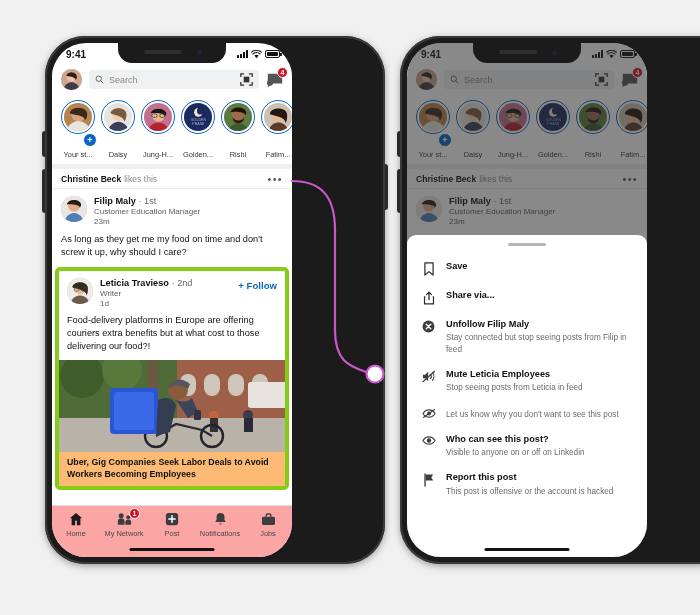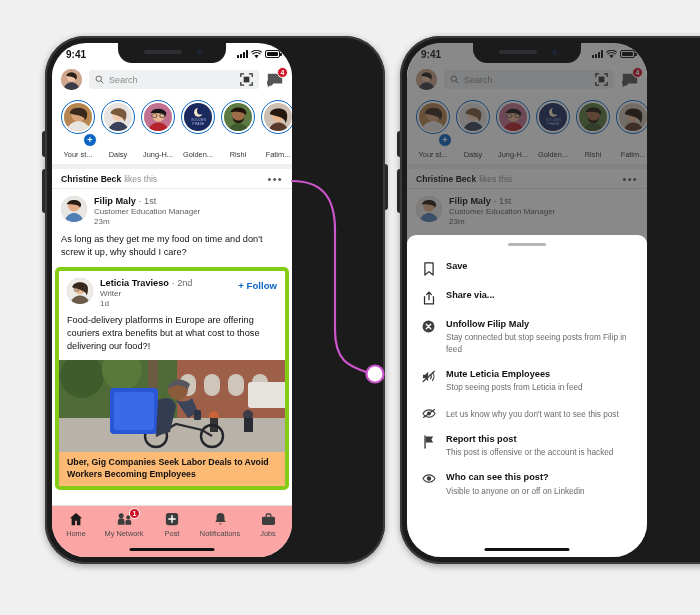--- a/index.html
+++ b/index.html
@@ -595,41 +595,41 @@
                 <path d="M1.6 9.8 13.4 1.2" stroke="#3d3d3d" stroke-width="1.2" stroke-linecap="round"></path>
               </svg>
             </div>
           <div>
             <div class="msub">Let us know why you don't want to see this post</div>
           </div>
         </div>
 
         <div class="mrow">
           <div class="mi">
+            <svg width="14" height="11" viewBox="0 0 15 11">
+                <path d="M1 5.5S3.4 1.6 7.5 1.6 14 5.5 14 5.5 11.6 9.4 7.5 9.4 1 5.5 1 5.5z" fill="none" stroke="#3d3d3d" stroke-width="1.2"></path>
+                <circle cx="7.5" cy="5.5" r="2.4" fill="#3d3d3d"></circle>
+              </svg>
+            </div>
+          <div>
+            <div class="mtitle">Who can see this post?</div>
+            <div class="msub">Visible to anyone on or off on Linkedin</div>
+          </div>
+        </div>
+
+        <div class="mrow">
+          <div class="mi">
             <svg width="12" height="14" viewBox="0 0 13 15">
                 <path d="M2.2 1v13" stroke="#3d3d3d" stroke-width="1.5" stroke-linecap="round"></path>
                 <path d="M3 1.6h8l-2 3.2 2 3.2H3z" fill="#3d3d3d"></path>
               </svg>
             </div>
           <div>
             <div class="mtitle">Report this post</div>
             <div class="msub">This post is offensive or the account is hacked</div>
-          </div>
-        </div>
-
-        <div class="mrow">
-          <div class="mi">
-            <svg width="14" height="11" viewBox="0 0 15 11">
-                <path d="M1 5.5S3.4 1.6 7.5 1.6 14 5.5 14 5.5 11.6 9.4 7.5 9.4 1 5.5 1 5.5z" fill="none" stroke="#3d3d3d" stroke-width="1.2"></path>
-                <circle cx="7.5" cy="5.5" r="2.4" fill="#3d3d3d"></circle>
-              </svg>
-            </div>
-          <div>
-            <div class="mtitle">Who can see this post?</div>
-            <div class="msub">Visible to anyone on or off on Linkedin</div>
           </div>
         </div>
       </div>
 
       <div class="homeind"></div>
     </div>
   </div>
 
   <svg class="connector">
     <path d="M292 181 C 320 181, 335 195, 335 230 L 335 330 C 335 360, 348 366, 366 372" stroke="#cc55cc" stroke-width="2.2" fill="none" stroke-linecap="round"></path>

